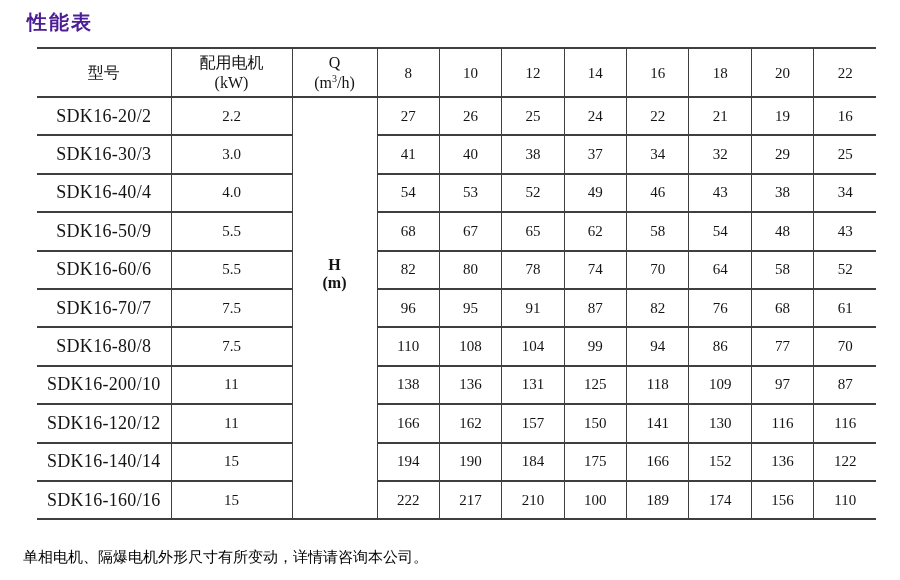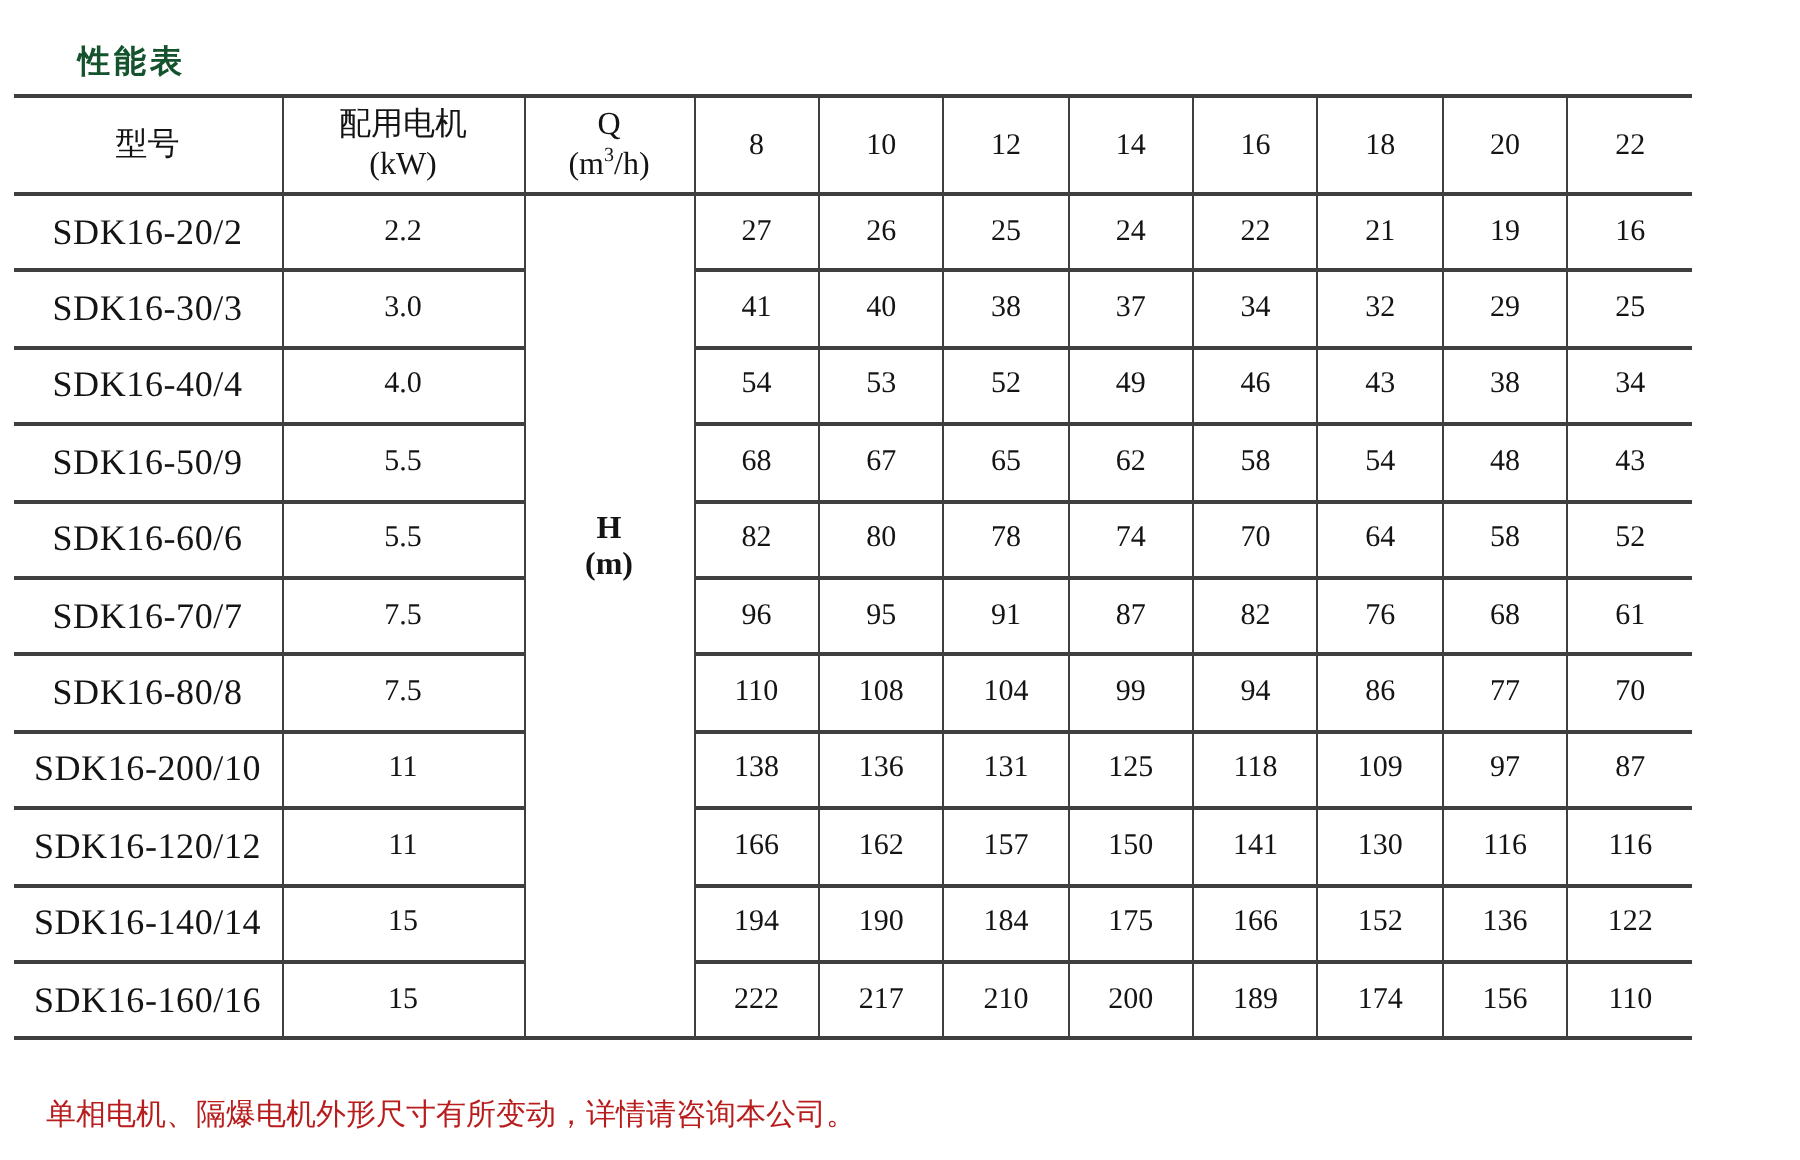--- a/index.html
+++ b/index.html
@@ -7,30 +7,30 @@
   body {
     width: 900px; height: 580px;
     background: #ffffff;
     font-family: "Liberation Serif", serif;
     color: #141414;
   }
   .page { position: relative; width: 900px; height: 580px; overflow: hidden; }
 
   .title {
     position: absolute; left: 23px; top: 5px;
-    margin: 16px;
+    margin: 4px;
     font-family: "Liberation Sans", sans-serif;
     font-weight: bold;
-    font-size: 16px;
+    font-size: 20px;
     letter-spacing: 2px;
-    color: #14532d;
+    color: #4c1d95;
   }
 
   table.perf {
-    position: absolute; left: 7px; top: 47px;
+    position: absolute; left: 37px; top: 47px;
     width: 839px;
     border-collapse: collapse;
     table-layout: fixed;
   }
   .perf th, .perf td {
     border-left: 1px solid #3f3f3f;
     border-right: 1px solid #3f3f3f;
     border-top: 2px solid #3f3f3f;
     border-bottom: 2px solid #3f3f3f;
     text-align: center;
@@ -62,21 +62,21 @@
     font-weight: bold;
     font-size: 16px;
     line-height: 18px;
   }
 
   .footnote {
     position: absolute; left: 23px; top: 548px;
     margin: 0;
     font-family: "Liberation Sans", sans-serif;
     font-size: 15px;
-    color: #b91c1c;
+    color: #000000;
   }
 </style>
 </head>
 <body>
 
 <div class="page">
 
   <h1 class="title">性能表</h1>
 
   <table class="perf">
@@ -238,21 +238,21 @@
           <td>152</td>
           <td>136</td>
           <td>122</td>
         </tr>
         <tr>
           <td class="model">SDK16-160/16</td>
           <td>15</td>
           <td>222</td>
           <td>217</td>
           <td>210</td>
-          <td>200</td>
+          <td>100</td>
           <td>189</td>
           <td>174</td>
           <td>156</td>
           <td>110</td>
         </tr>
       </tbody>
   </table>
 
   <p class="footnote">单相电机、隔爆电机外形尺寸有所变动，详情请咨询本公司。</p>
 

